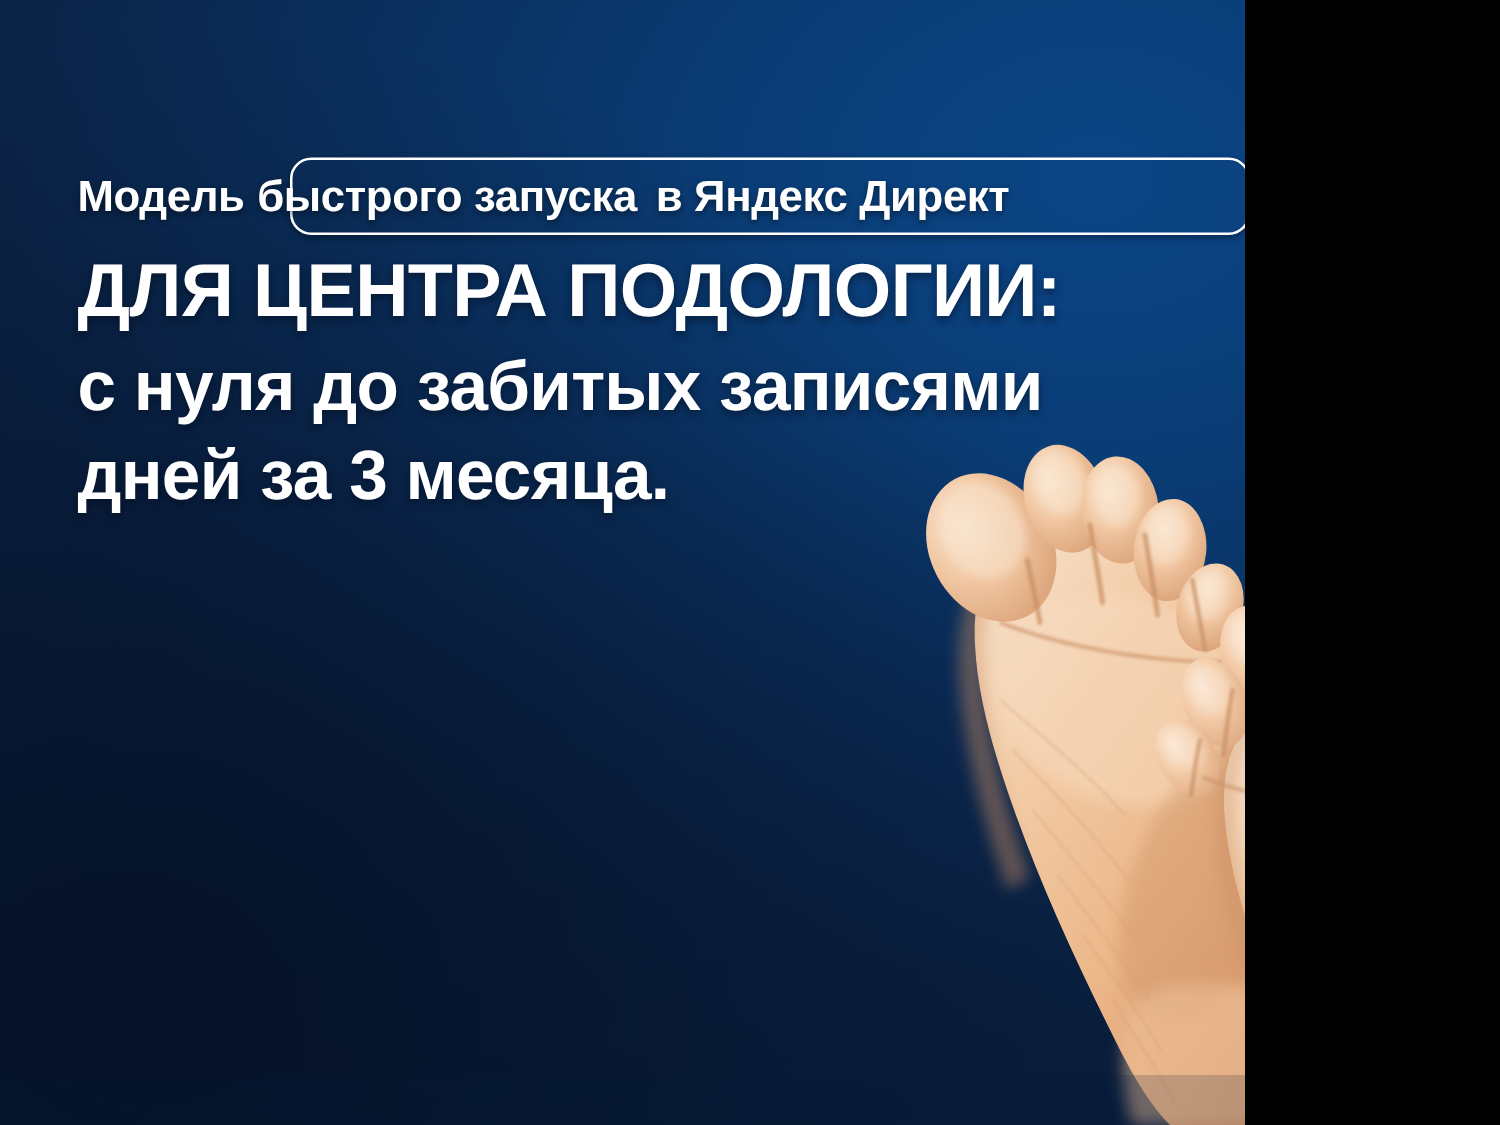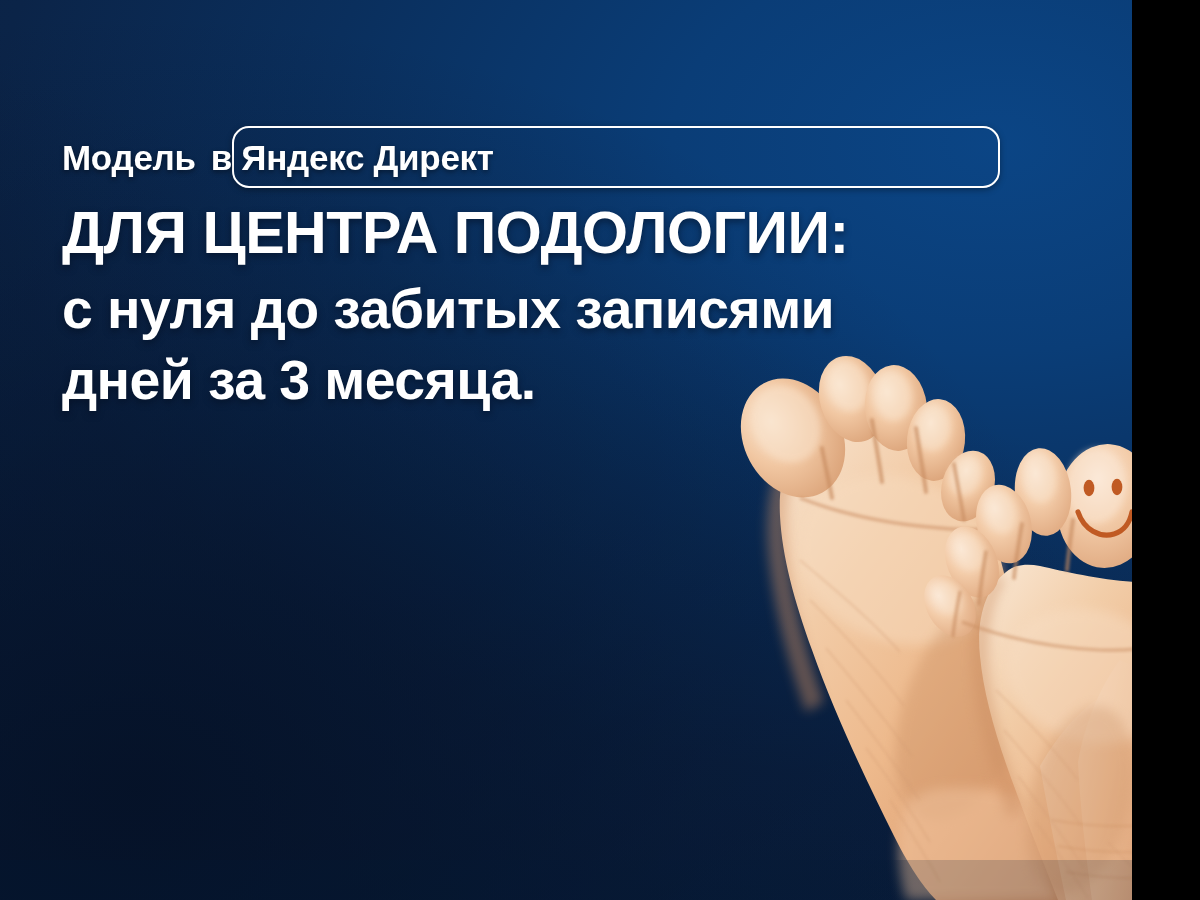--- a/index.html
+++ b/index.html
@@ -2,21 +2,21 @@
 <html><head>
 <meta charset="utf-8">
 <style>
   html, body {
     margin: 0;
     padding: 0;
     background: #000;
   }
   #poster {
     position: relative;
-    width: 1132px;
+    width: 996px;
     height: 900px;
     overflow: hidden;
     font-family: "Liberation Sans", "DejaVu Sans", sans-serif;
     background: #0b2247;
   }
 
   
   .bg-base {
     position: absolute;
     inset: 0;
@@ -355,20 +355,21 @@
 
     <rect x="0" y="860" width="1200" height="40" fill="rgba(8,26,54,0.18)"></rect>
   </svg>
 
   <div class="headline-block">
 
     <div class="eyebrow-box"></div>
 
     <div class="eyebrow-row">
       <span class="eyebrow-text">Модель</span>
+      <span class="eyebrow-text hl" style="margin-left:10px;">быстрого запуска</span>
       <span class="eyebrow-text" style="margin-left:15px;">в Яндекс Директ</span>
     </div>
 
     <div class="line line-1">ДЛЯ ЦЕНТРА ПОДОЛОГИИ:</div>
     <div class="line line-2">с нуля до забитых записями</div>
     <div class="line line-3">дней за 3 месяца.</div>
   </div>
 
 </div>
 

